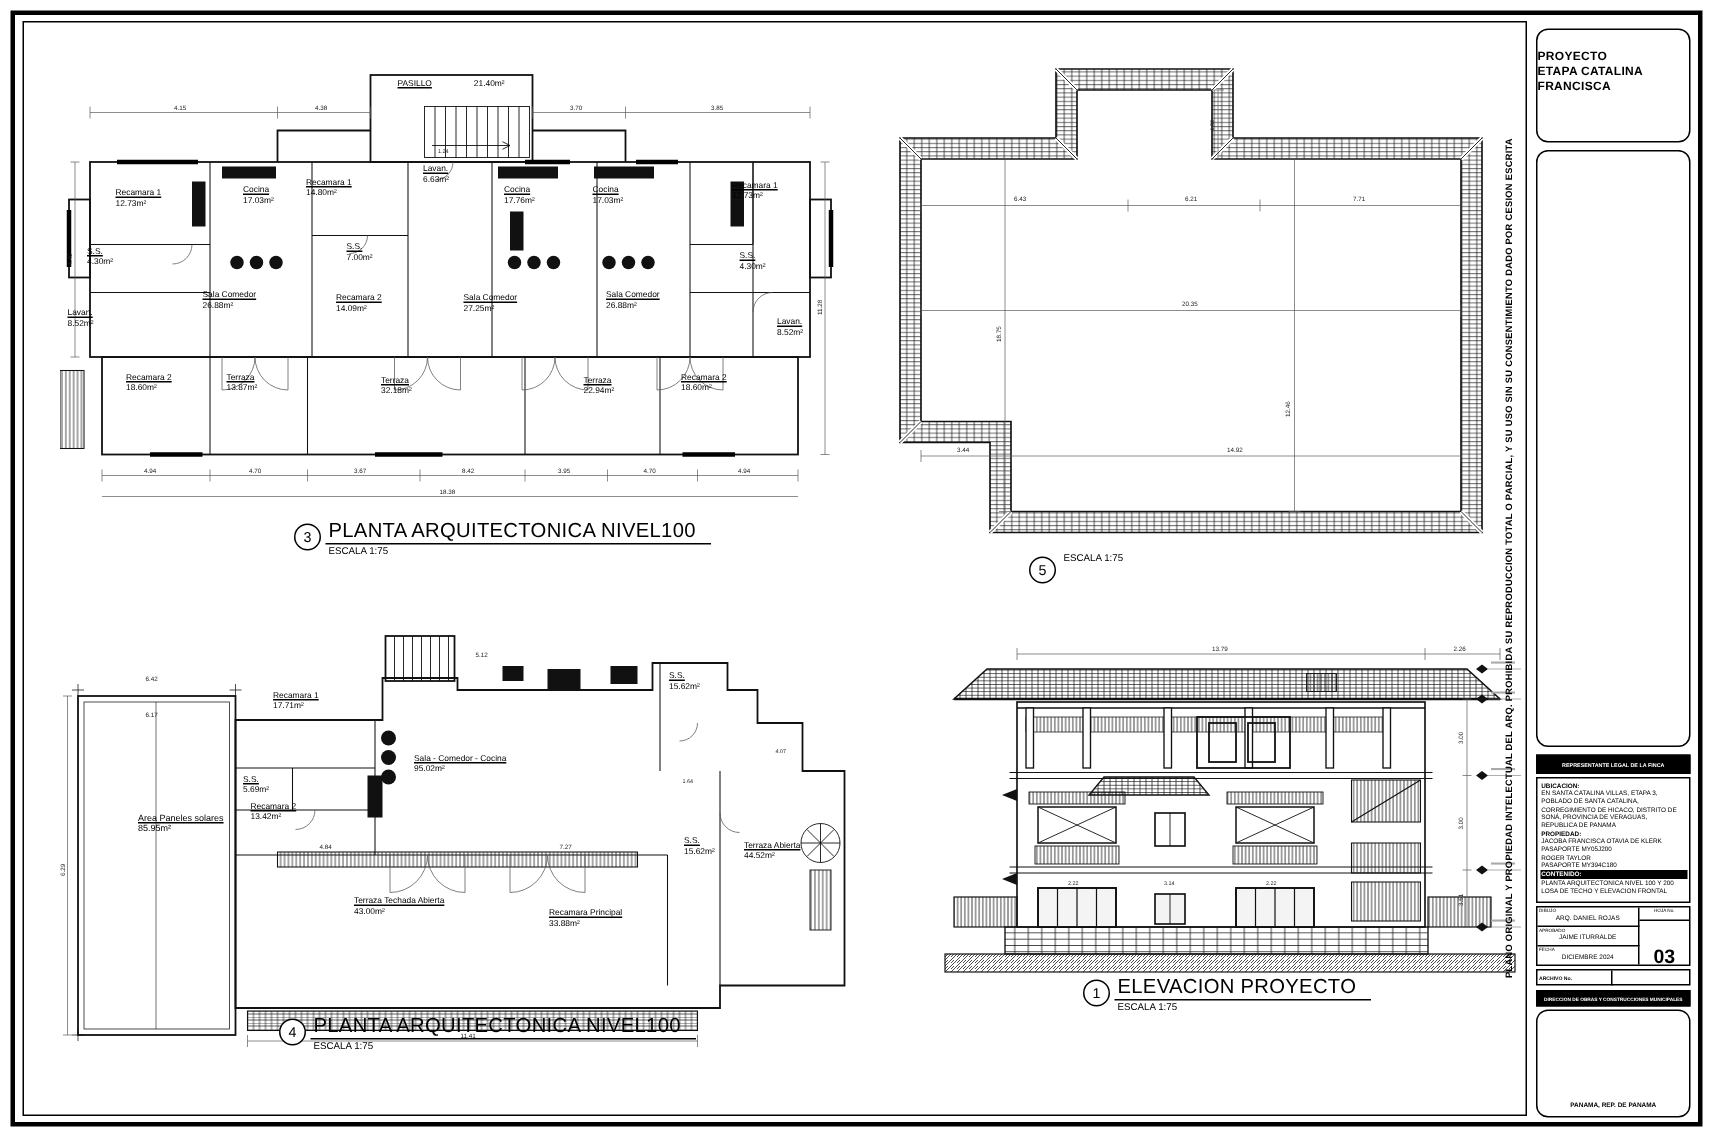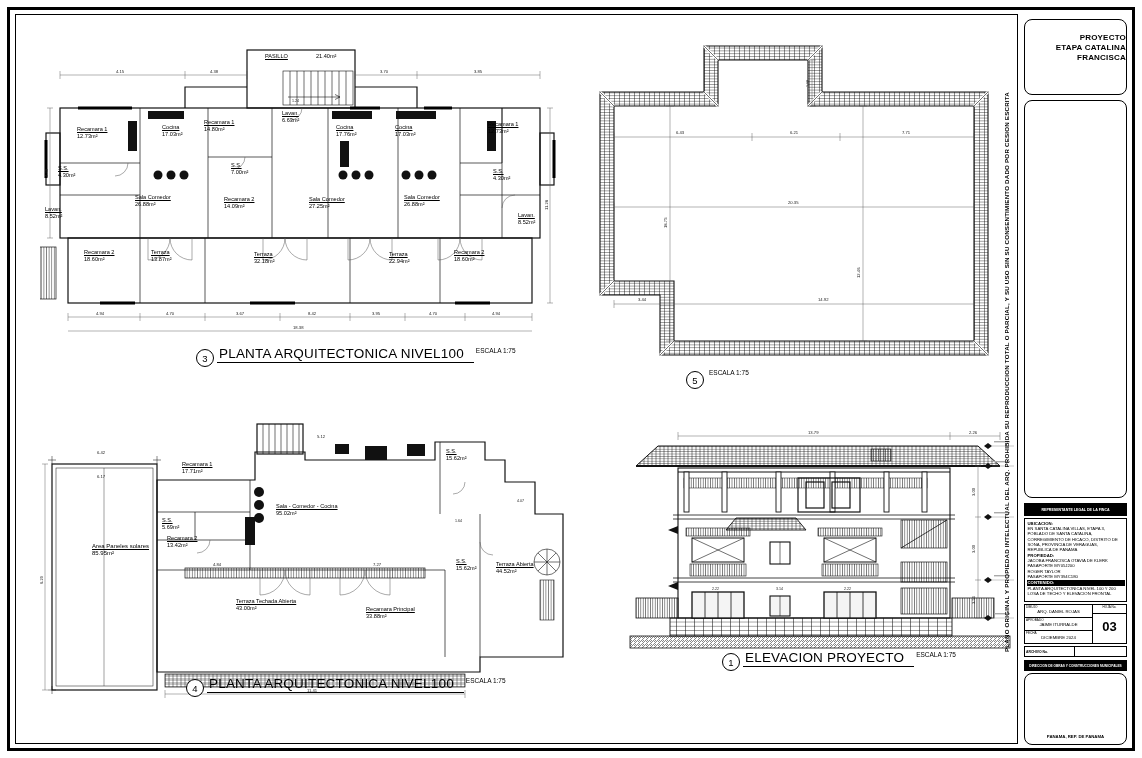--- a/index.html
+++ b/index.html
@@ -13,32 +13,32 @@
   .rl{position:absolute;font-size:5.6px;line-height:6.8px;white-space:nowrap}
   .rn{display:block;text-decoration:underline}
   .ra{display:block}
   .rl.inline .rn,.rl.inline .ra{display:inline-block}
   .rl.inline .rn{margin-right:28px}
   .rl.big{font-size:6px}
   
   .title{position:absolute;display:flex;align-items:flex-start;gap:3px}
   .tnum{width:16px;height:16px;border:1.4px solid #000;border-radius:50%;display:flex;
         align-items:center;justify-content:center;font-size:9.5px;flex:0 0 auto;margin-top:3px;background:#fff}
-  .twrap{display:flex;}
+  .twrap{display:flex;flex-direction:column}
   .ttext{font-size:13.5px;letter-spacing:.2px;border-bottom:1.6px solid #000;
          padding:0 10px 1px 2px;white-space:nowrap}
   .tscale{font-size:6.5px;padding-left:2px;margin-top:1px}
   
   .vtext{position:absolute;left:1003px;top:92px;width:14px;height:560px;
          writing-mode:vertical-rl;transform:rotate(180deg);font-size:6.2px;font-weight:700;
          letter-spacing:.2px;white-space:nowrap}
   
   .tb{position:absolute;left:1023px;top:14px;width:108px;height:728px}
   .tbbox{position:absolute;left:1px;width:103px;border:1.7px solid #000;border-radius:8px;background:#fff;box-sizing:border-box}
-  .proj{padding-top:13px;text-align:right;font-weight:700;font-size:8px;line-height:10px;letter-spacing:.2px}
+  .proj{padding-top:13px;text-align:left;font-weight:700;font-size:8px;line-height:10px;letter-spacing:.2px}
   .tbbar{position:absolute;left:1px;width:103px;background:#000;color:#fff;font-size:3.6px;font-weight:700;
          display:flex;align-items:center;justify-content:center;text-align:center;box-sizing:border-box;border:1px solid #000}
   .tbinfo{position:absolute;left:1px;width:103px;border:1px solid #000;font-size:4.25px;line-height:5.35px;
           padding:1.5px 2.5px;box-sizing:border-box;background:#fff}
   .tbinfo .lbl{font-weight:700}
   .minibar{background:#000;color:#fff;padding:0 1px;margin:1px -1px .5px;font-weight:700}
   .tbtab{position:absolute;left:1px;width:103px;background:#fff;border:1px solid #000;box-sizing:border-box}
   .cell{position:absolute;border-right:1px solid #000;border-bottom:1px solid #000;box-sizing:border-box;
         overflow:hidden;padding:.5px 1px}
   .cell.last{border-bottom:none}
@@ -567,21 +567,21 @@
         <span class="clbl">APROBADO</span>
         <span class="cval" style="line-height:5px">JAIME ITURRALDE</span>
       </div>
       <div class="cell last" style="left:0;top:26px;width:68px;height:12px">
         <span class="clbl">FECHA</span>
         <span class="cval" style="line-height:5px">DICIEMBRE 2024</span>
       </div>
       <div class="cell rt" style="left:68px;top:0;width:33px;height:9px">
         <span class="clbl" style="text-align:center">HOJA No.</span>
       </div>
-      <div class="cell rt last" style="left:68px;top:9px;width:33px;height:29px">
+      <div class="cell rt last" style="left:68px;top:20px;width:33px;height:29px">
         <span class="bignum" style="display:block">03</span>
       </div>
     </div>
     <div class="tbtab" style="top:632px;height:11px">
       <div class="cell last" style="left:0;top:0;width:50px;height:10px">
         <span class="clbl" style="font-size:3.4px;font-weight:700;line-height:8px">ARCHIVO No.</span>
       </div>
       <div class="cell rt last" style="left:50px;top:0;width:51px;height:10px">
         
         

